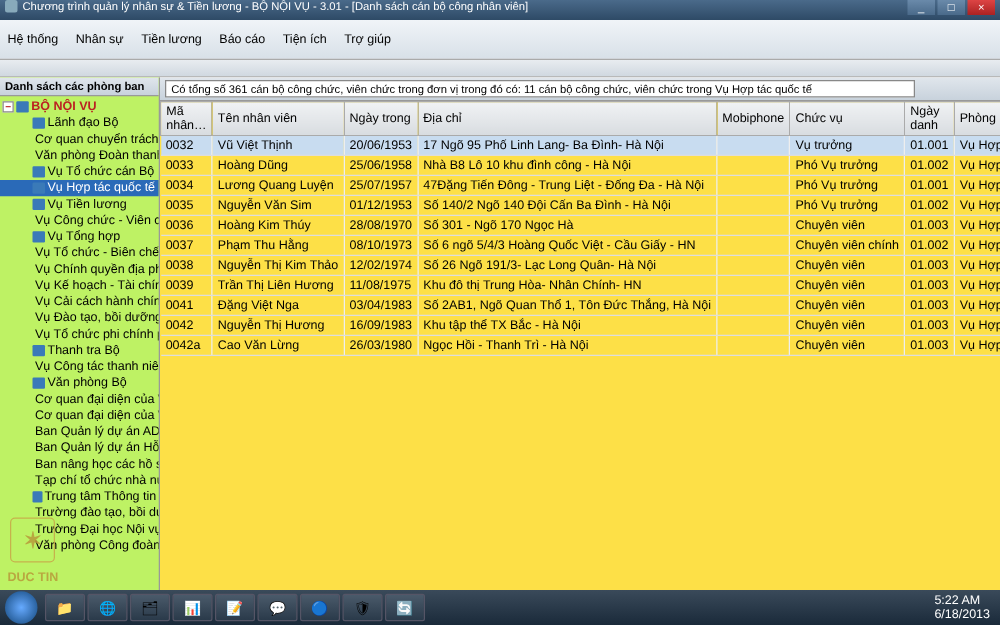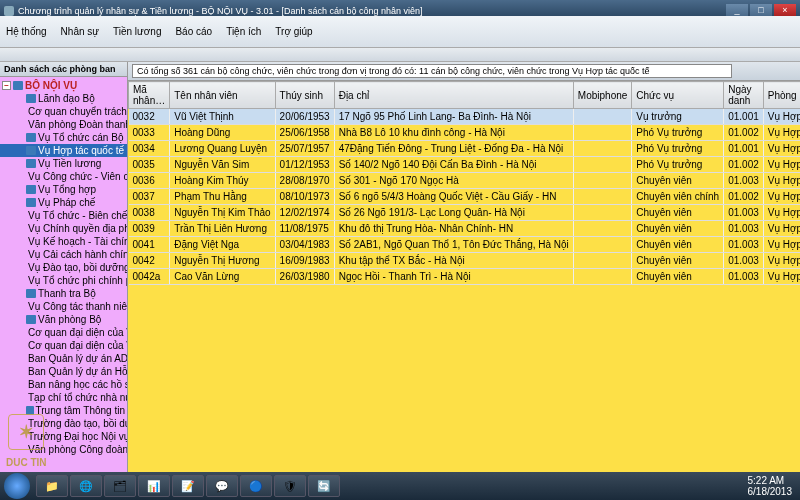--- a/index.html
+++ b/index.html
@@ -1,28 +1,28 @@
 <!DOCTYPE html>
 <html><head>
 <meta charset="utf-8">
 <style>
 *{margin:0;padding:0;box-sizing:border-box;font-family:Tahoma,Arial,sans-serif;font-size:10px}
 body{background:#e8e8e8;width:800px;height:500px;overflow:hidden;position:relative}
-.titlebar{background:linear-gradient(#4a6a8a,#2e4a66);height:16px;display:flex;align-items:flex-end;padding:0 4px;color:#fff}
+.titlebar{background:linear-gradient(#4a6a8a,#2e4a66);height:16px;display:flex;align-items:flex-start;padding:0 4px;color:#fff}
 .titlebar .icon{width:10px;height:10px;background:#8ab;border-radius:2px;margin-right:4px}
 .titlebar .title{flex:1;font-size:9px}
 .winbtns{display:flex;gap:2px}
 .winbtns span{width:22px;height:12px;display:flex;align-items:center;justify-content:center;font-size:9px;cursor:pointer}
 .winbtns .min,.winbtns .max{background:linear-gradient(#6a8aaa,#4a6a8a)}
 .winbtns .close{background:linear-gradient(#d44,#a22)}
 .menubar{background:linear-gradient(#f0f4f8,#d8e0e8);height:32px;display:flex;align-items:center;padding:0 6px;border-bottom:1px solid #aaa}
 .menubar span{margin-right:14px;font-size:10px;cursor:pointer}
 .toolbar{background:linear-gradient(#e8ecf0,#d0d8e0);height:14px;border-bottom:1px solid #aaa}
 .content{display:flex;height:420px;background:#fff}
-.sidebar{width:128px;border-right:1px solid #999;overflow:hidden;background:#f0abfc}
+.sidebar{width:128px;border-right:1px solid #999;overflow:hidden;background:#bef264}
 .sidebar-hdr{background:linear-gradient(#e0e6ec,#c8d2dc);padding:2px 4px;font-size:9px;border-bottom:1px solid #999;font-weight:bold}
 .tree{padding:2px 0;font-size:9px;line-height:13px}
 .tree .node{padding:0 2px 0 14px;white-space:nowrap;overflow:hidden;cursor:pointer;display:flex;align-items:center}
 .tree .node.root{padding-left:2px;font-weight:bold;color:#b22}
 .tree .node .exp{width:9px;height:9px;border:1px solid #888;display:inline-flex;align-items:center;justify-content:center;font-size:8px;margin-right:2px;background:#fff;line-height:7px}
 .tree .node .pic{width:10px;height:9px;background:#3a7ab8;margin-right:2px;border-radius:1px}
 .tree .node.sel{background:#2a6ab8;color:#fff}
 .tree .child{padding-left:26px}
 .main{flex:1;display:flex;flex-direction:column;overflow:hidden}
 .filterbar{background:linear-gradient(#e0e6ec,#c8d2dc);padding:2px 4px;font-size:9px;border-bottom:1px solid #999;display:flex;align-items:center}
@@ -100,24 +100,20 @@
           <div class="node child">
             <span class="pic"></span>
             <span>Vụ Công chức - Viên chức</span>
           </div>
           <div class="node child">
             <span class="pic"></span>
             <span>Vụ Tổng hợp</span>
           </div>
           <div class="node child">
             <span class="pic"></span>
-            <span>Vụ Pháp chế</span>
-          </div>
-          <div class="node child">
-            <span class="pic"></span>
             <span>Vụ Tổ chức - Biên chế</span>
           </div>
           <div class="node child">
             <span class="pic"></span>
             <span>Vụ Chính quyền địa phươn</span>
           </div>
           <div class="node child">
             <span class="pic"></span>
             <span>Vụ Kế hoạch - Tài chính</span>
           </div>
@@ -192,21 +188,21 @@
   <div class="main">
     <div class="filterbar">
       <div class="txt">Có tổng số 361 cán bộ công chức, viên chức trong đơn vị trong đó có: 11 cán bộ công chức, viên chức trong Vụ Hợp tác quốc tế</div>
     </div>
     <div class="grid">
       <table>
         <thead>
             <tr id="grid-head">
               <th>Mã nhân…</th>
               <th>Tên nhân viên</th>
-              <th>Thúy sinh</th>
+              <th>Ngày trong</th>
               <th>Địa chỉ</th>
               <th>Mobiphone</th>
               <th>Chức vụ</th>
               <th>Ngày danh</th>
               <th>Phòng ban</th>
             </tr>
           </thead>
         <tbody id="grid-body">
             <tr class="sel">
               <td>0032</td>

